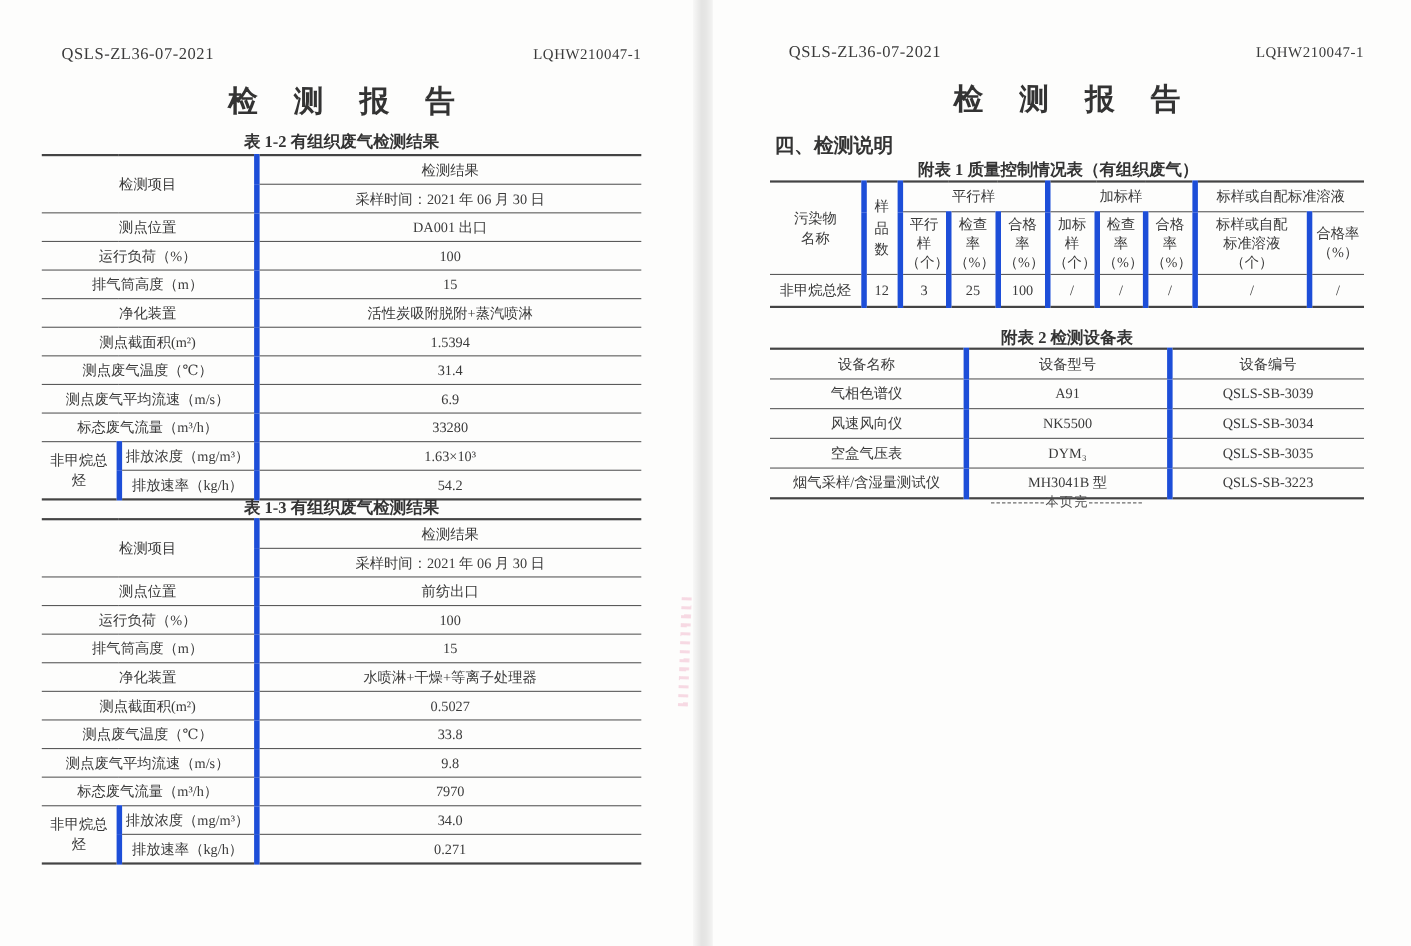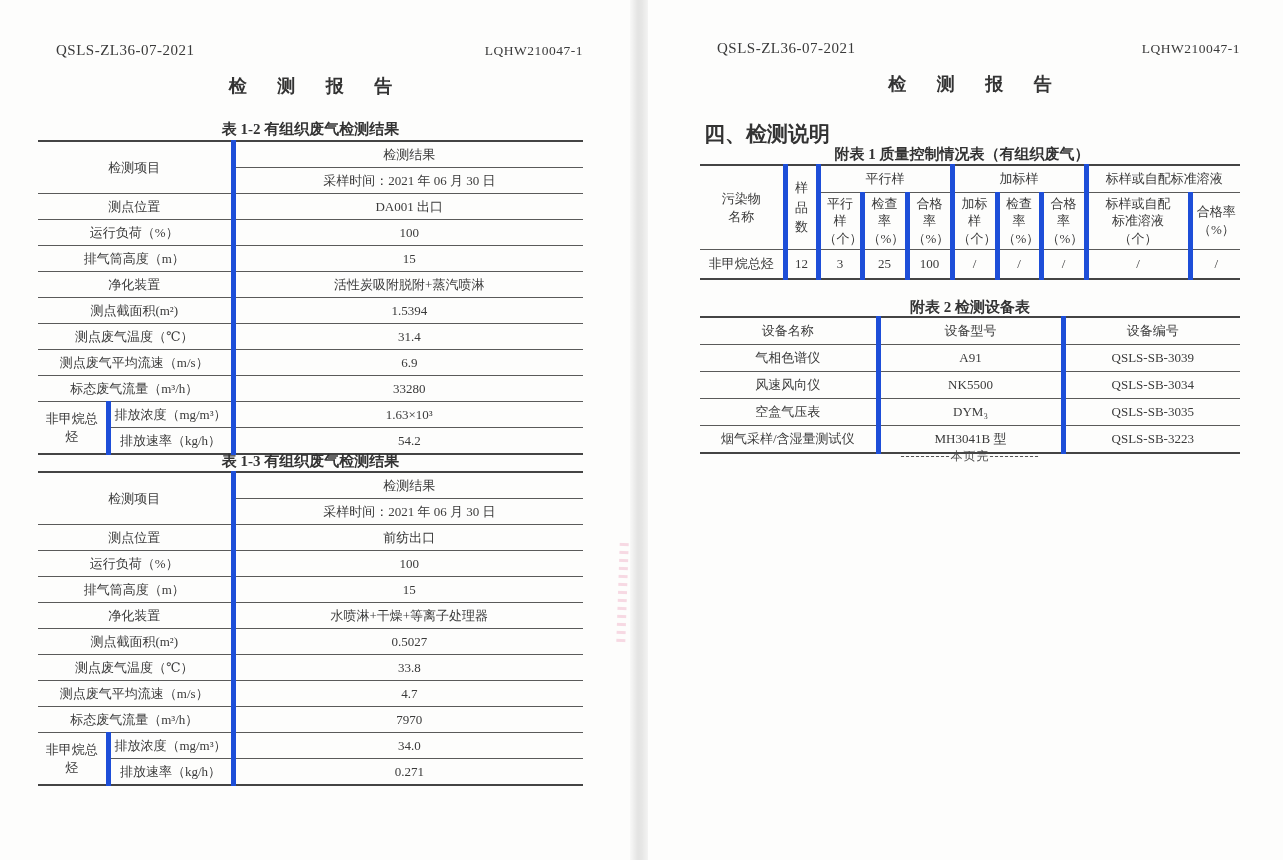--- a/index.html
+++ b/index.html
@@ -18,27 +18,27 @@
     background:linear-gradient(90deg,rgba(0,0,0,0.02) 0%,rgba(0,0,0,0.10) 40%,rgba(0,0,0,0.09) 60%,rgba(0,0,0,0.02) 100%);
   }
   .doc-header{position:absolute;display:flex;justify-content:space-between;align-items:baseline;}
   .pl-header{top:42px;left:38px;width:545px;}
   .pr-header{top:40px;left:52px;width:540px;}
   .doc-code{font-size:15px;letter-spacing:0.5px;}
   .pl-header .doc-code{margin-left:18px;}
   .pr-header .doc-code{margin-left:17px;}
   .report-no{font-size:13.5px;letter-spacing:0.5px;}
   .report-title{
-    position:absolute;text-align:center;font-size:18px;font-weight:bold;
+    position:absolute;text-align:center;font-size:27px;font-weight:bold;
     letter-spacing:13px;text-indent:13px;color:#333;
   }
   .pl-title{top:74px;left:38px;width:545px;}
   .pr-title{top:72px;left:52px;width:540px;}
   .table-caption{position:absolute;text-align:center;font-size:15px;font-weight:bold;color:#333;}
-  .section-title{position:absolute;font-size:21px;font-weight:bold;color:#333;}
+  .section-title{position:absolute;font-size:18px;font-weight:bold;color:#333;}
 
   table.doc-table{
     position:absolute;border-collapse:collapse;table-layout:fixed;
     border-top:2px solid #444;border-bottom:2px solid #444;
   }
   table.doc-table td{
     border-top:1px solid #5a5a5a;border-bottom:1px solid #5a5a5a;
     text-align:center;vertical-align:middle;
     font-size:13px;color:#3a3a3a;padding:1px 3px;
     overflow:hidden;
@@ -175,21 +175,21 @@
       <tr>
         <td colspan="2">测点截面积(m²)</td>
         <td class="bl">0.5027</td>
       </tr>
       <tr>
         <td colspan="2">测点废气温度（℃）</td>
         <td class="bl">33.8</td>
       </tr>
       <tr>
         <td colspan="2">测点废气平均流速（m/s）</td>
-        <td class="bl">4.7</td>
+        <td class="bl">9.8</td>
       </tr>
       <tr>
         <td colspan="2">标态废气流量（m³/h）</td>
         <td class="bl">7970</td>
       </tr>
       <tr>
         <td rowspan="2">非甲烷总烃</td>
         <td class="bl">排放浓度（mg/m³）</td>
         <td class="bl">34.0</td>
       </tr>

